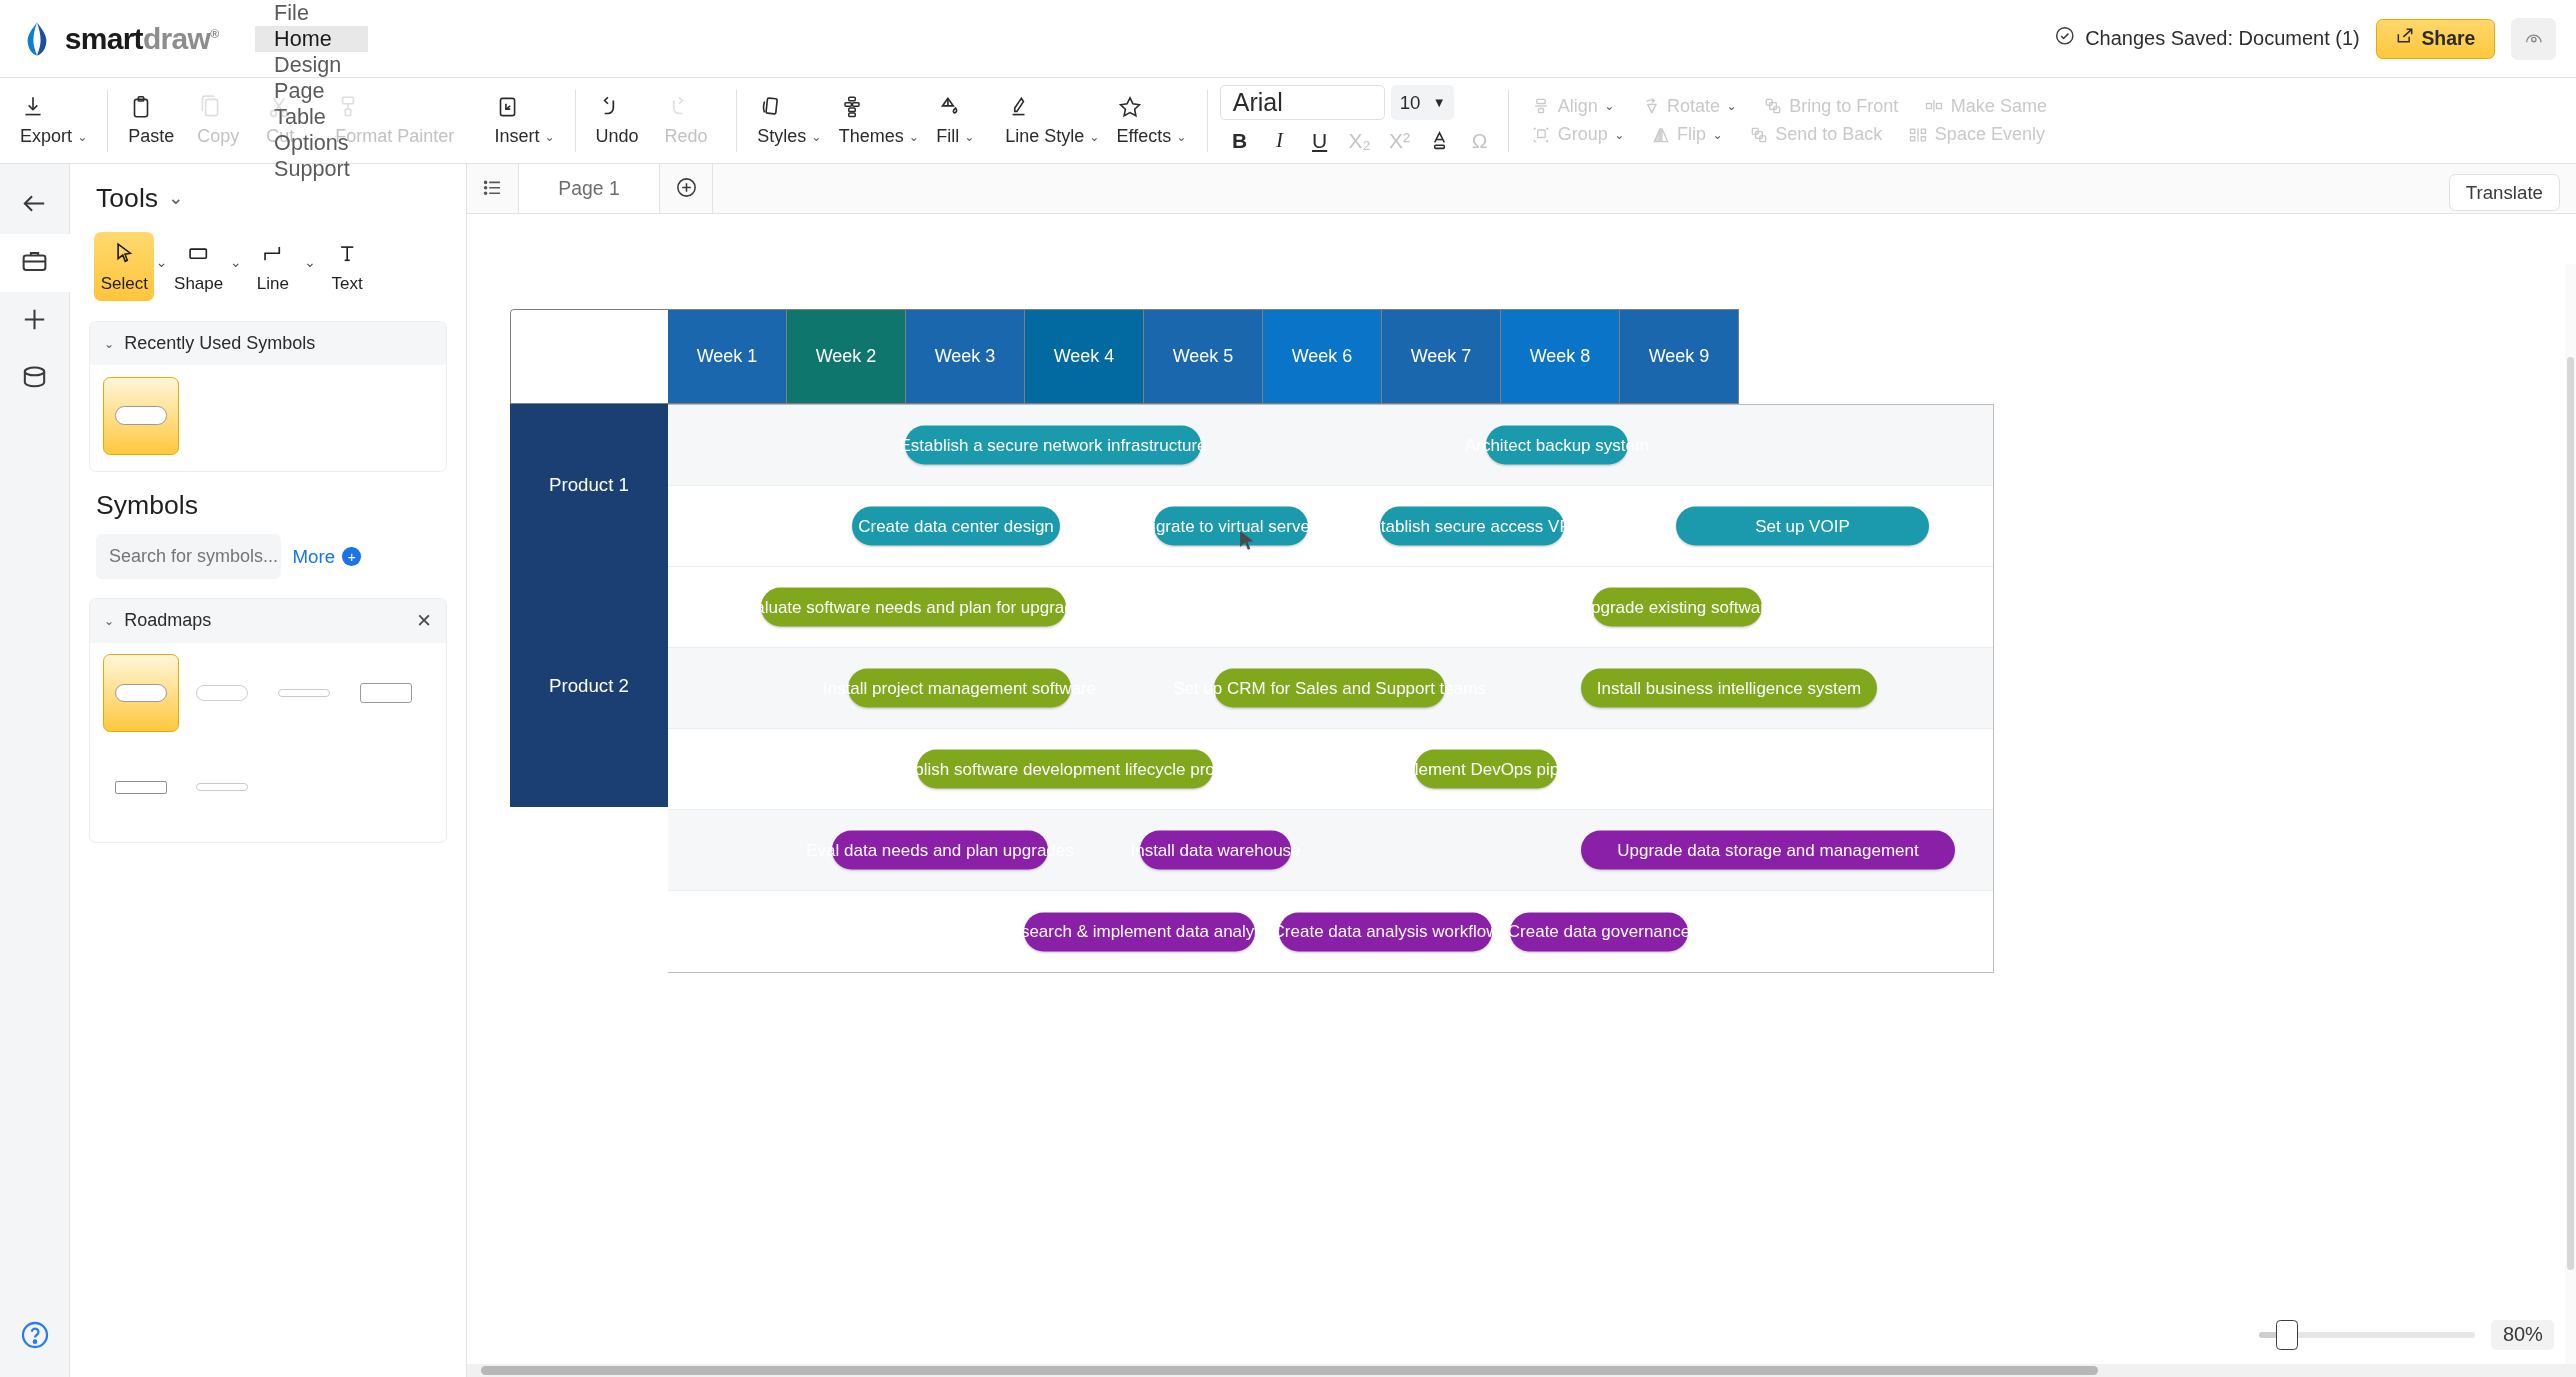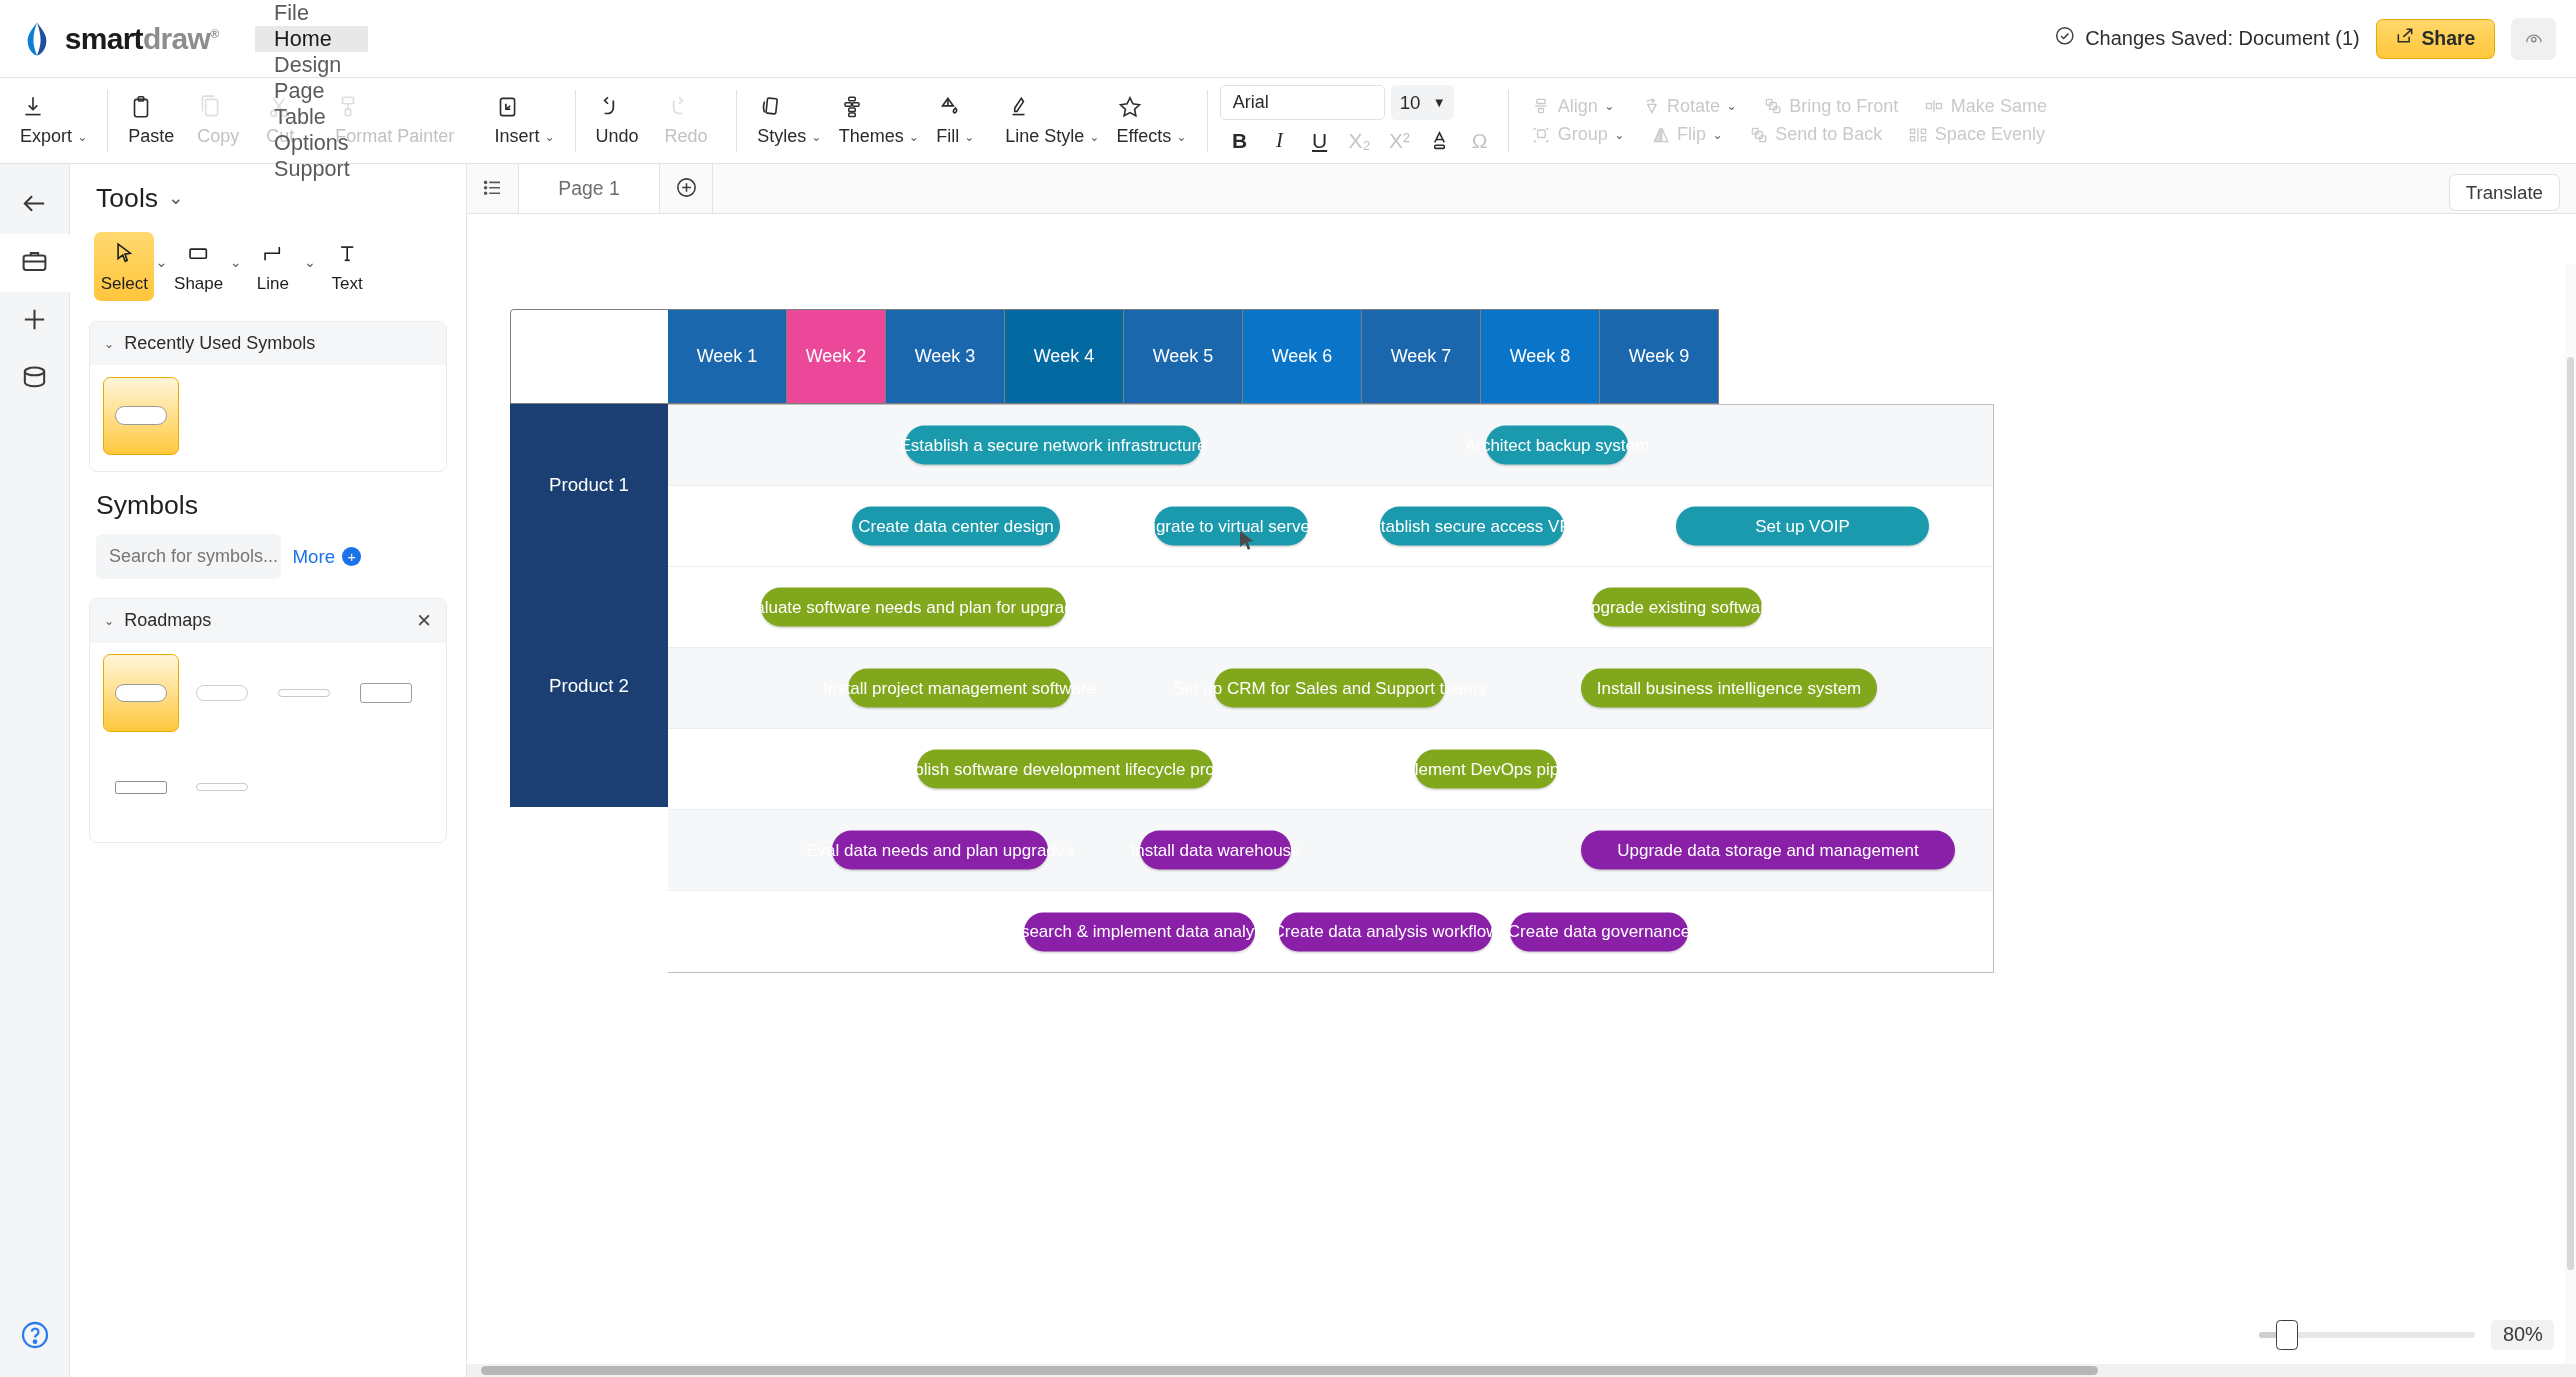--- a/index.html
+++ b/index.html
@@ -51,21 +51,21 @@
   }
   .rbtn .rlabel { font-size: 18px; color: #2b2b2b; white-space: nowrap; display:flex; align-items:center; gap:5px;}
   .rbtn.disabled .rlabel { color: #c2c2c2; }
   .rbtn.disabled svg { opacity: .32; }
   .caret { font-size: 12.2px; color: #5e5e5e; }
   
   .fontgroup { display: flex; flex-direction: column; justify-content: center; gap: 5.8px; padding: 0 13px; }
   .fontrow1 { display: flex; align-items: center; gap: 5.8px; }
   .font-name {
     width: 165px; height: 35px; border: 0.7px solid #e0e0e0; border-radius: 5px;
-    display: flex; align-items: center; padding: 0 11.5px; font-size: 18px; color: #2b2b2b;
+    display: flex; align-items: center; padding: 0 11.5px; font-size: 25px; color: #2b2b2b;
     background: #fff;
   }
   .font-size {
     width: 63px; height: 35px; border-radius: 5px; background: #f2f3f5;
     display: flex; align-items: center; justify-content: space-between;
     padding: 0 8.6px; font-size: 18.7px; color: #2b2b2b;
   }
   .fontrow2 { display: flex; align-items: center; gap: 10px; padding-left: 4.3px; }
   .fbtn { width: 30px; height: 30px; display:flex; align-items:center; justify-content:center;
           font-size: 21px; color:#2b2b2b; cursor: pointer; }
@@ -665,21 +665,21 @@
       <span class="cursor-arrow">
         <svg width="24.4" height="24.4" viewBox="0 0 24 24" fill="#4a4a4a">
             <path d="M5 2l13 10-5.6.8L15 19.4l-2.4 1-2.6-7.1L5 17.6z"></path>
           </svg>
       </span>
 
       <div class="roadmap" style="width: 1484px;">
         <div class="rm-header">
             <div class="rm-corner"></div>
             <div class="rm-week" style="width: 119px; background: rgb(27, 103, 174);">Week 1</div>
-            <div class="rm-week" style="width: 99px; background: #ec4899;">Week 2</div>
+            <div class="rm-week" style="width: 119px; background: #0f766e;">Week 2</div>
             <div class="rm-week" style="width: 119px; background: rgb(27, 103, 174);">Week 3</div>
             <div class="rm-week" style="width: 119px; background: #0369a1;">Week 4</div>
             <div class="rm-week" style="width: 119px; background: rgb(27, 103, 174);">Week 5</div>
             <div class="rm-week" style="width: 119px; background: rgb(10, 116, 200);">Week 6</div>
             <div class="rm-week" style="width: 119px; background: rgb(27, 103, 174);">Week 7</div>
             <div class="rm-week" style="width: 119px; background: rgb(10, 116, 200);">Week 8</div>
             <div class="rm-week" style="width: 119px; background: rgb(27, 103, 174);">Week 9</div>
           </div>
         <div class="rm-body">
           <div class="rm-sidecol">

